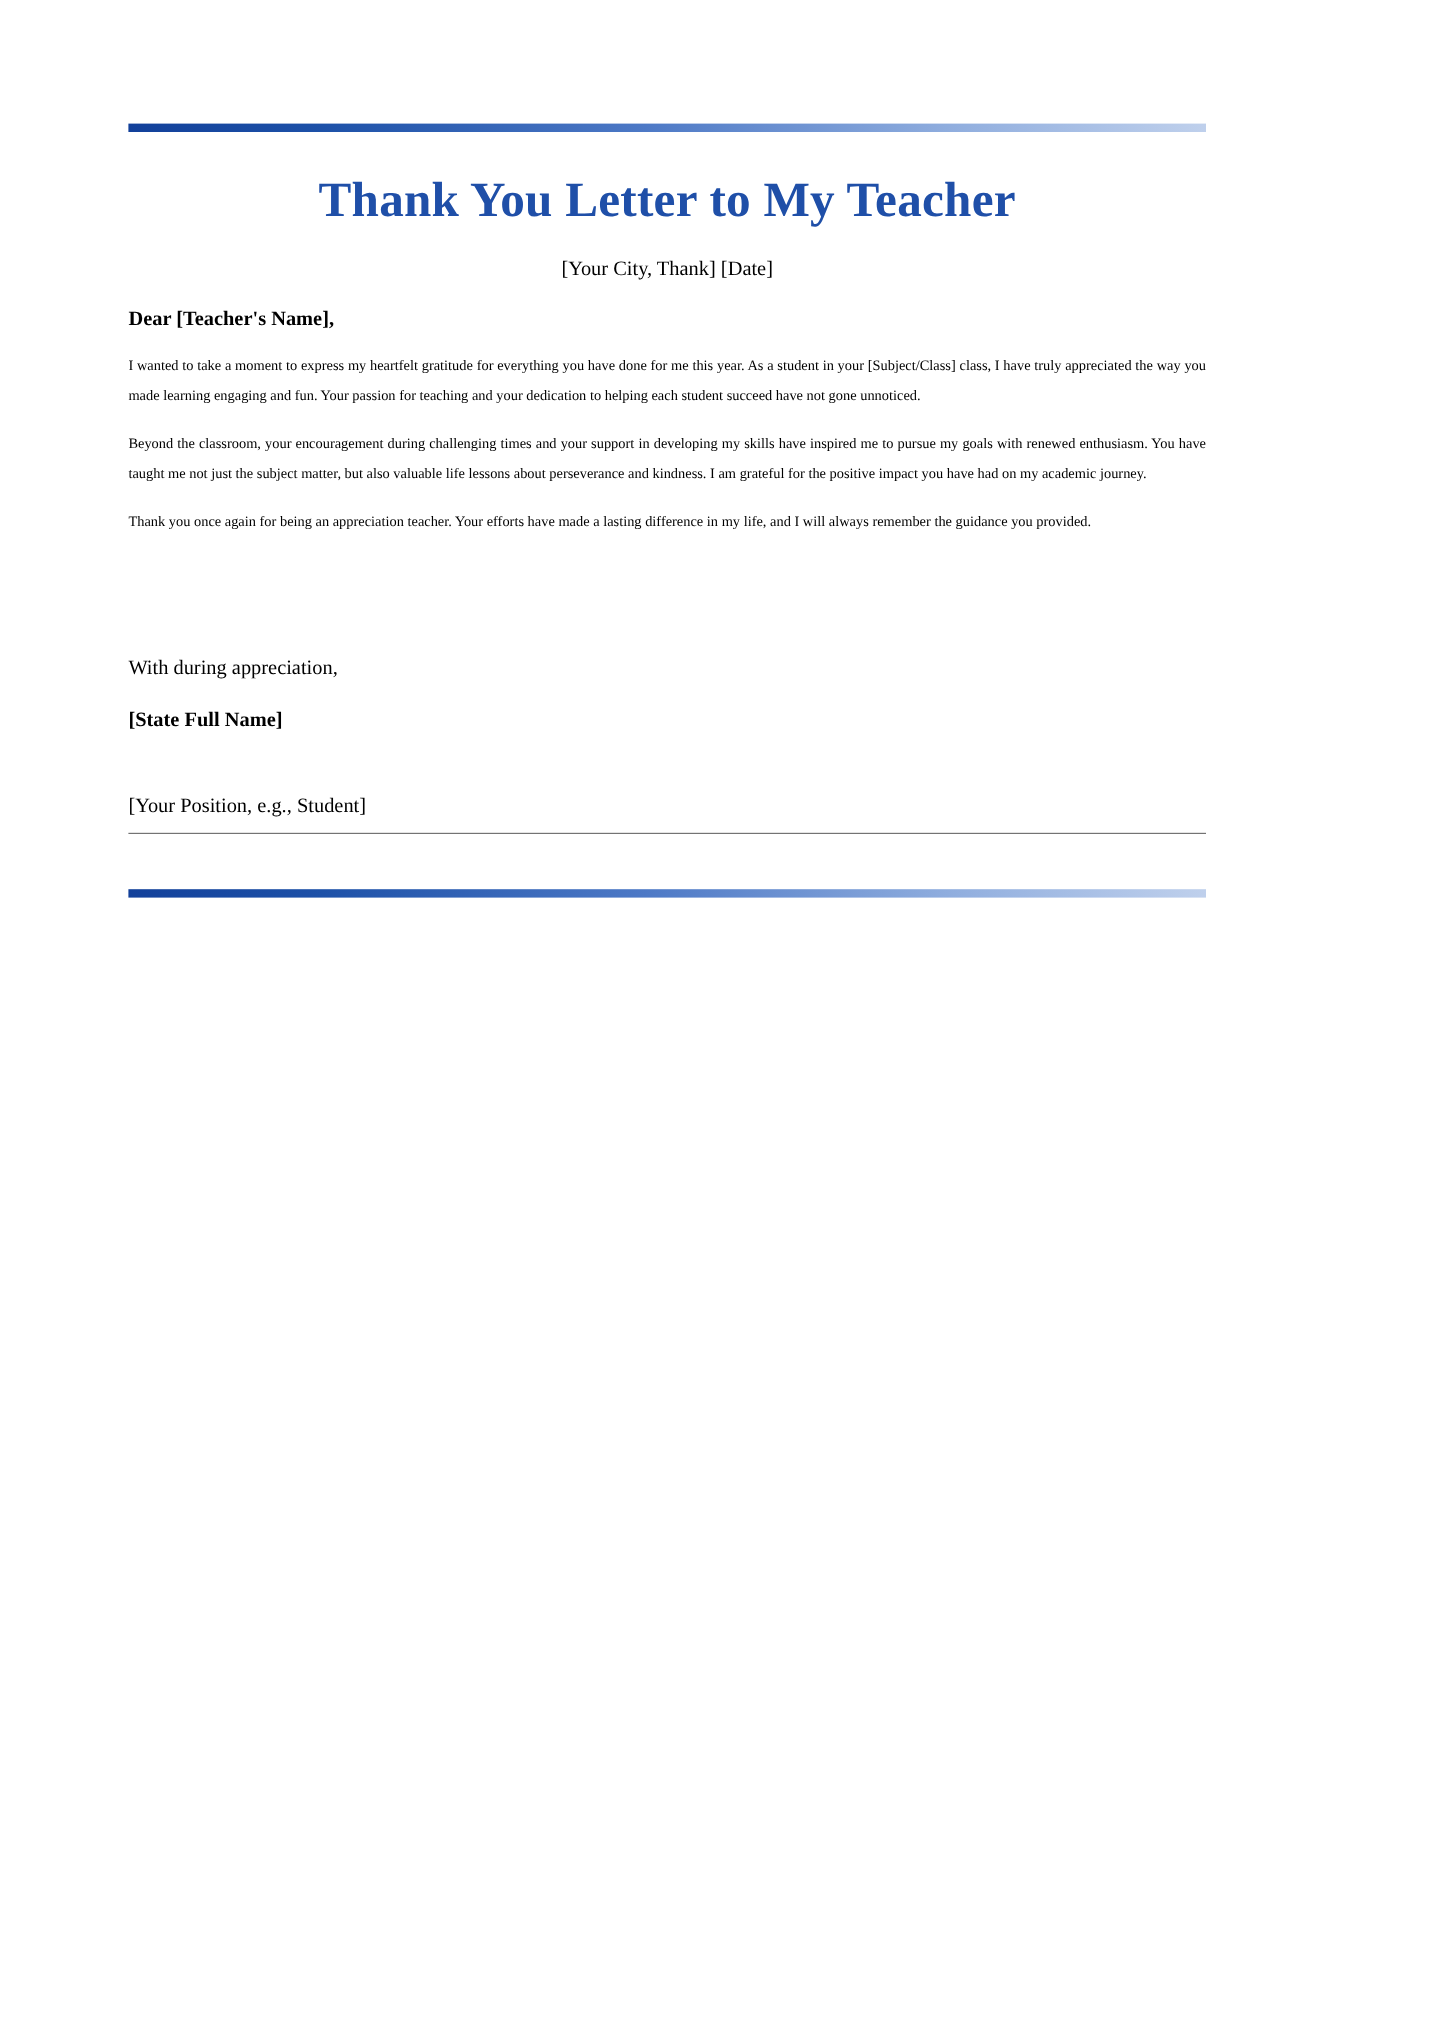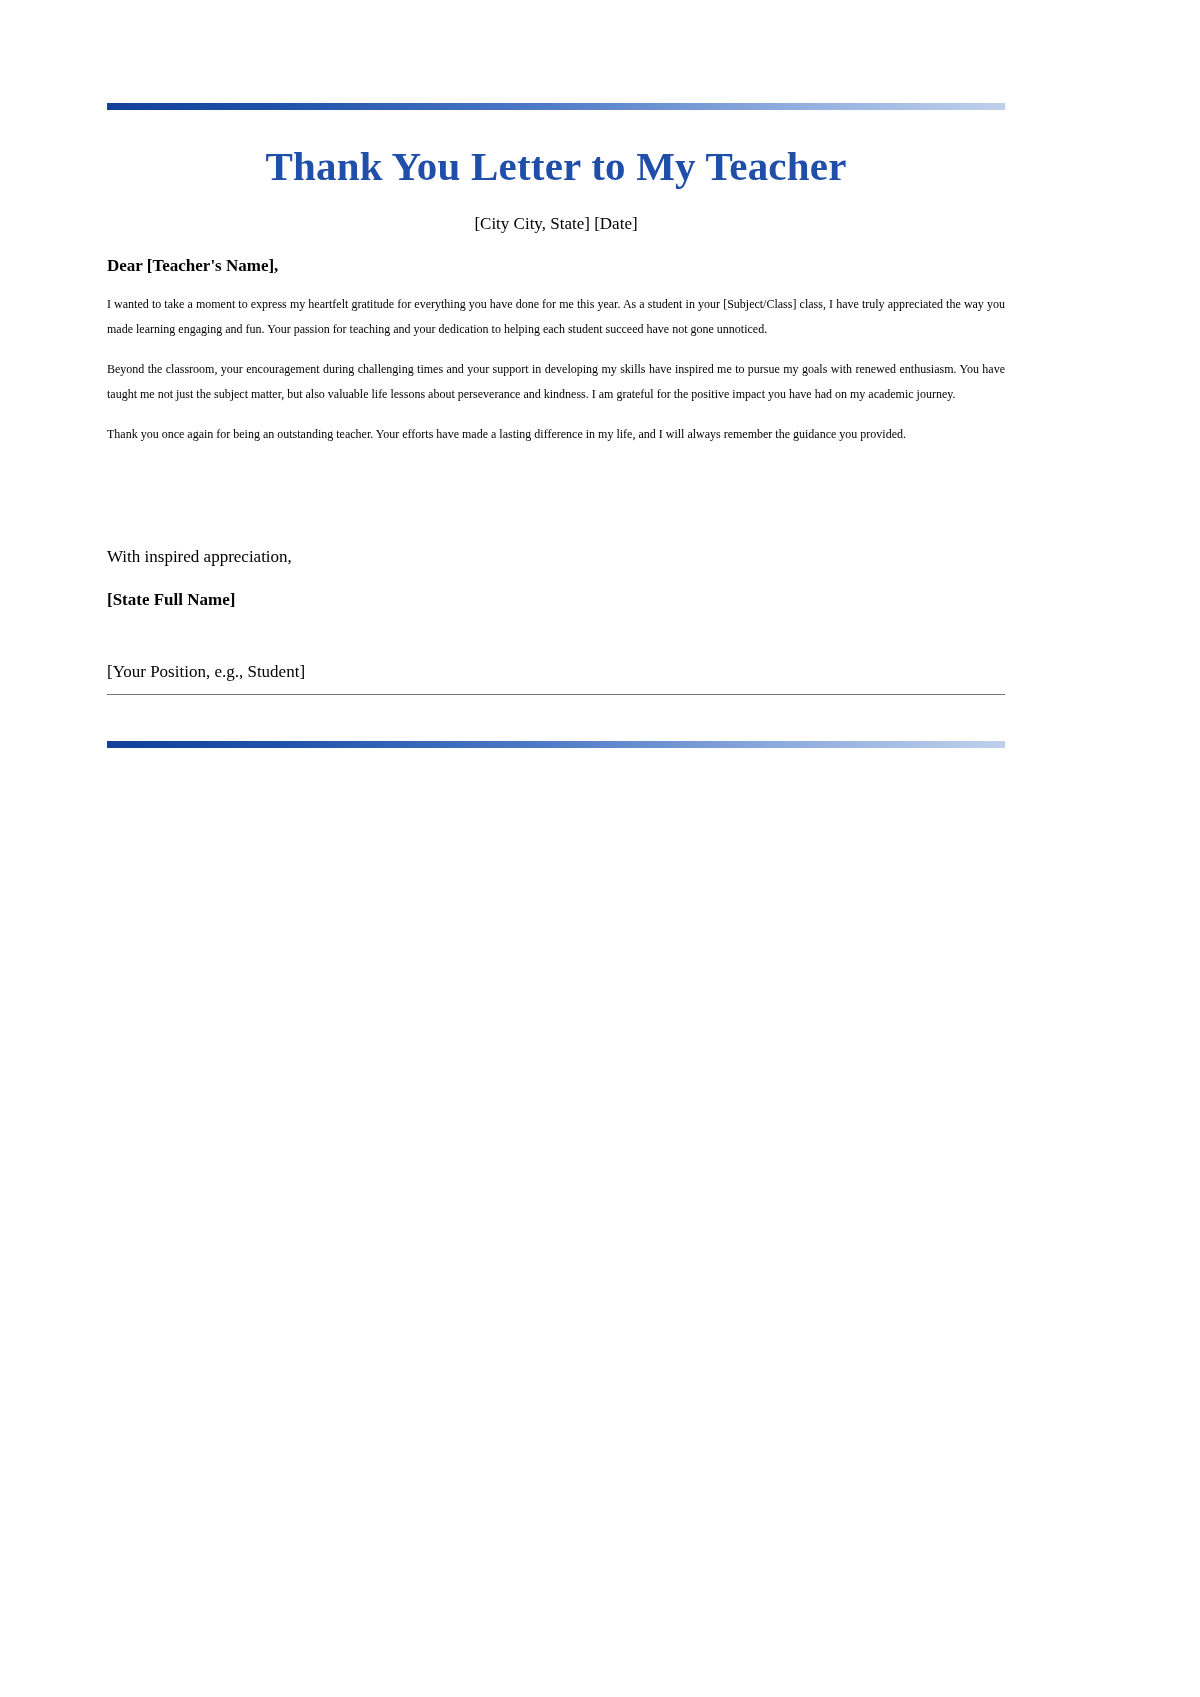--- a/index.html
+++ b/index.html
@@ -119,31 +119,31 @@
 </style>
 </head>
 <body>
 
 <div class="page">
 
   <div class="rule-gradient rule-top"></div>
 
   <div class="title">Thank You Letter to My Teacher</div>
 
-  <div class="dateline">[City City, State] [Date]</div>
+  <div class="dateline">[Your City, Thank] [Date]</div>
 
   <div class="salutation">Dear [Teacher's Name],</div>
 
   <div class="body-block">
     <p class="para">I wanted to take a moment to express my heartfelt gratitude for everything you have done for me this year. As a student in your [Subject/Class] class, I have truly appreciated the way you made learning engaging and fun. Your passion for teaching and your dedication to helping each student succeed have not gone unnoticed.</p>
     <p class="para">Beyond the classroom, your encouragement during challenging times and your support in developing my skills have inspired me to pursue my goals with renewed enthusiasm. You have taught me not just the subject matter, but also valuable life lessons about perseverance and kindness. I am grateful for the positive impact you have had on my academic journey.</p>
-    <p class="para">Thank you once again for being an outstanding teacher. Your efforts have made a lasting difference in my life, and I will always remember the guidance you provided.</p>
+    <p class="para">Thank you once again for being an appreciation teacher. Your efforts have made a lasting difference in my life, and I will always remember the guidance you provided.</p>
   </div>
 
-  <div class="closing">With inspired appreciation,</div>
+  <div class="closing">With during appreciation,</div>
 
   <div class="signature-name">[State Full Name]</div>
 
   <div class="position-line">[Your Position, e.g., Student]</div>
 
   <div class="rule-gradient rule-bottom"></div>
 
 </div>
 
 </body></html>

